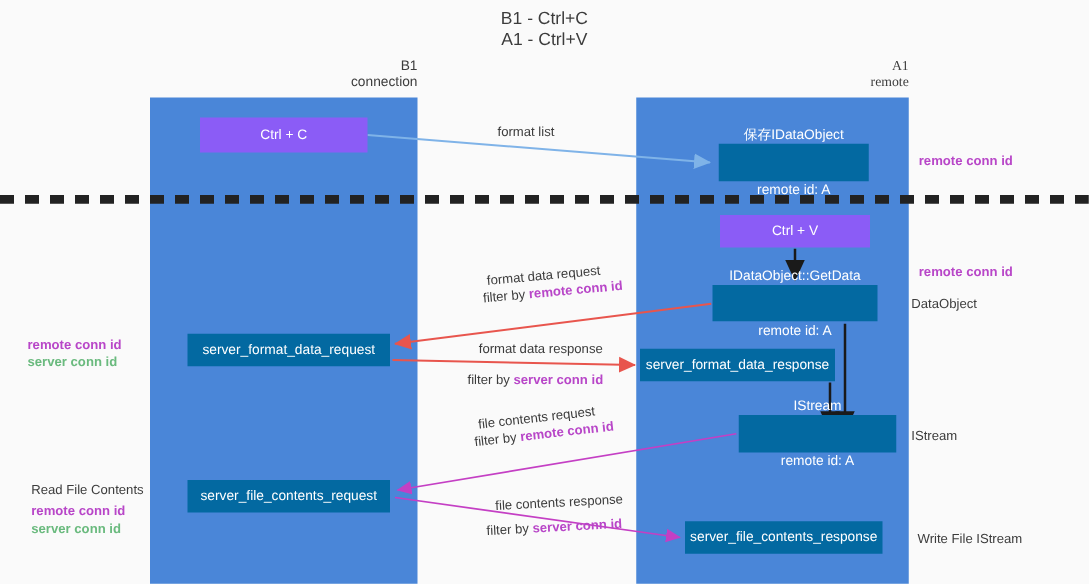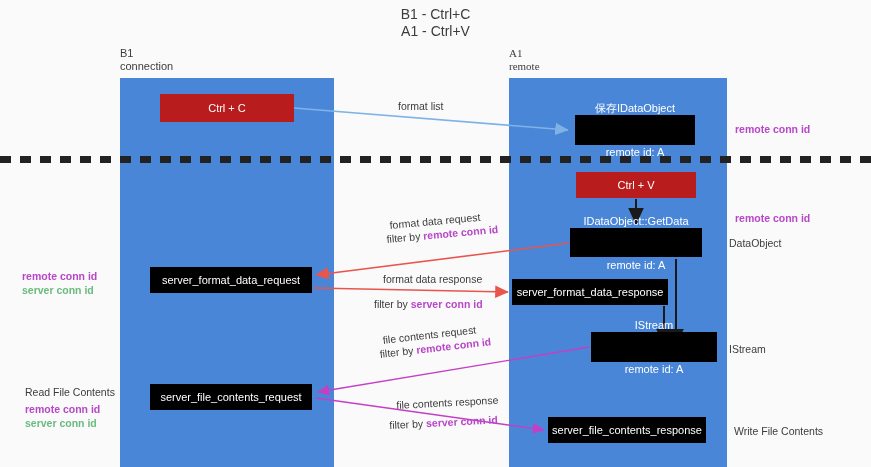--- a/index.html
+++ b/index.html
@@ -22,21 +22,21 @@
     text-align: center;
     font-size: 14px;
     line-height: 17px;
     color: #3c3c3c;
     white-space: pre;
   }
 
   
   .col-head {
     position: absolute;
-    text-align: left;
+    text-align: right;
     font-size: 11px;
     line-height: 13px;
     color: #3c3c3c;
     white-space: pre;
   }
   #head-b1 { left: 120px; width: 214px; top: 47px; }
   #head-a1 { left: 509px; width: 218px; top: 47px; font-family: Liberation Serif, serif; }
 
   
   .lane {
@@ -64,22 +64,22 @@
     flex-direction: column;
     align-items: center;
     justify-content: center;
     color: #ffffff;
     font-size: 11px;
     line-height: 14px;
     text-align: center;
     white-space: pre-line;
     padding: 2px 4px;
   }
-  .node.green  { background: #b91c1c; }
-  .node.orange { background: #000000; gap: 30px; }
+  .node.green  { background: #8b5cf6; }
+  .node.orange { background: #0369a1; gap: 30px; }
 
   #node-ctrlc   { left: 160px; top: 94px;  width: 134px; height: 28px; }
   #node-save    { left: 575px; top: 115px; width: 120px; height: 30px; }
   #node-ctrlv   { left: 576px; top: 172px; width: 120px; height: 26px; }
   #node-getdata { left: 570px; top: 228px; width: 132px; height: 29px; }
   #node-sfdreq  { left: 150px; top: 267px; width: 162px; height: 26px; }
   #node-sfdres  { left: 512px; top: 279px; width: 156px; height: 26px; }
   #node-istream { left: 591px; top: 332px; width: 126px; height: 30px; }
   #node-sfcreq  { left: 150px; top: 384px; width: 162px; height: 26px; }
   #node-sfcres  { left: 548px; top: 417px; width: 158px; height: 26px; }
@@ -208,21 +208,21 @@
   <div class="edge-label" id="el-fcreq"><span>file contents request</span></div>
   <div class="edge-label" id="el-fcreq2"><span>filter by </span><span class="k-magenta">remote conn id</span></div>
 
   <div class="edge-label" id="el-fcres"><span>file contents response</span></div>
   <div class="edge-label" id="el-fcres2"><span>filter by </span><span class="k-magenta">server conn id</span></div>
 
   <div class="side-label magenta" id="lbl-r1">remote conn id</div>
   <div class="side-label magenta" id="lbl-r2">remote conn id</div>
   <div class="side-label plain" id="lbl-r3">DataObject</div>
   <div class="side-label plain" id="lbl-r4">IStream</div>
-  <div class="side-label plain" id="lbl-r5">Write File Contents</div>
+  <div class="side-label plain" id="lbl-r5">Write File IStream</div>
 
   <div class="side-label magenta" id="lbl-l1">remote conn id</div>
   <div class="side-label green-t" id="lbl-l1b">server conn id</div>
   <div class="side-label plain" id="lbl-l2">Read File Contents</div>
   <div class="side-label magenta" id="lbl-l3">remote conn id</div>
   <div class="side-label green-t" id="lbl-l3b">server conn id</div>
 
 </div>
 
 </body></html>

